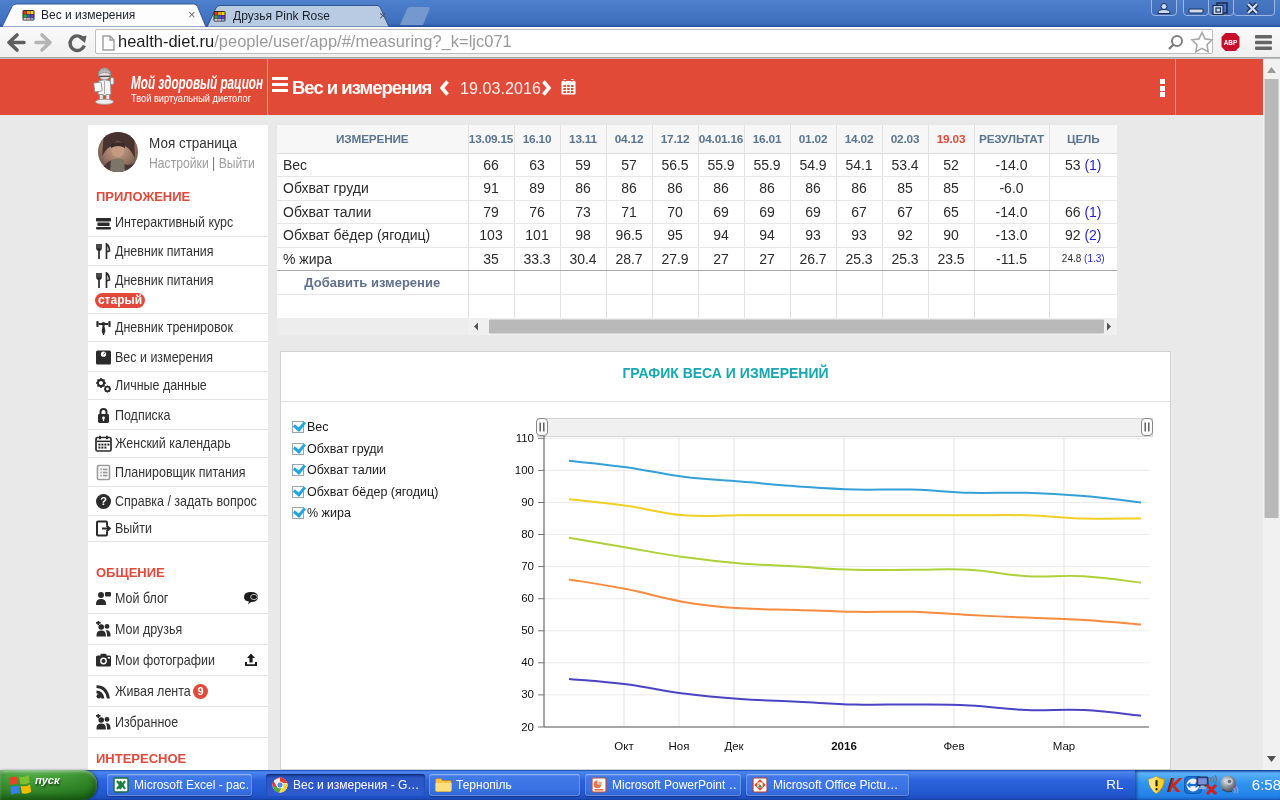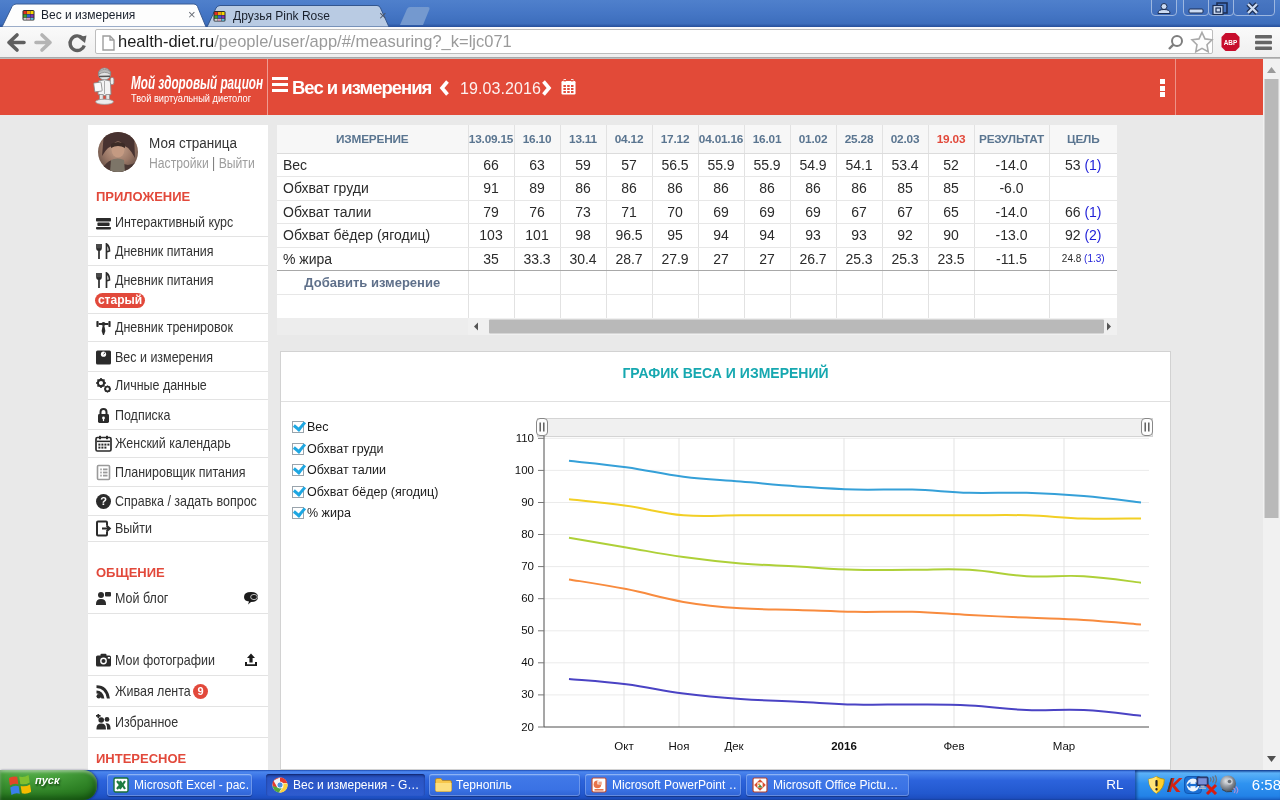--- a/index.html
+++ b/index.html
@@ -368,20 +368,33 @@
               <circle cx="6" cy="5" r="3"></circle>
               <path d="M1,14 Q1,9 6,9 Q11,9 11,14 L11,15 L1,15 Z"></path>
               <rect x="10" y="2" width="6" height="4.6" rx="1"></rect>
             </g>
           </svg>
         <svg class="abs" style="left:155px;top:9px" width="16" height="14" viewBox="0 0 16 14">
             <path d="M1,6 Q1,1 8,1 Q15,1 15,6 Q15,11 8,11 L5,13.5 L6,10.6 Q1,10 1,6 Z" fill="#1c1c1c"></path>
             <ellipse cx="11" cy="6" rx="3.4" ry="2.6" fill="#1c1c1c" stroke="#fff" stroke-width="0.7"></ellipse>
           </svg>
         </div>
+      <div class="sideitem" style="top:489px;height:31px">
+          <span class="txt" style="top:7px">Мои друзья</span>
+        <svg class="ic" style="top:7px" viewBox="0 0 17 17">
+            <g fill="#2b2b2b">
+              <circle cx="6.2" cy="6" r="2.8"></circle>
+              <path d="M1.5,14.5 Q1.5,9.5 6.2,9.5 Q10.9,9.5 10.9,14.5 L10.9,15.5 L1.5,15.5 Z"></path>
+              <circle cx="12" cy="5.4" r="2.4"></circle>
+              <path d="M10.5,9.2 Q15.5,8.6 15.5,14 L15.5,15.5 L12,15.5 Q12.3,11 10.5,9.2 Z"></path>
+              <rect x="1" y="1" width="4.6" height="1.7"></rect>
+              <rect x="2.45" y="-0.45" width="1.7" height="4.6"></rect>
+            </g>
+          </svg>
+        </div>
       <div class="sideitem" style="top:520px;height:31px">
           <span class="txt" style="top:7px">Мои фотографии</span>
         <svg class="ic" style="top:7px" viewBox="0 0 17 17">
             <rect x="1" y="3.5" width="15" height="11" rx="1.6" fill="#2b2b2b"></rect>
             <rect x="5.5" y="1.8" width="6" height="3" rx="1" fill="#2b2b2b"></rect>
             <circle cx="8.5" cy="9" r="3.4" fill="#fff"></circle>
             <circle cx="8.5" cy="9" r="2" fill="#2b2b2b"></circle>
             <rect x="12.8" y="5" width="2.2" height="1.6" fill="#fff"></rect>
           </svg>
         <svg class="abs" style="left:156px;top:8px" width="14" height="15" viewBox="0 0 14 15">
@@ -439,21 +452,21 @@
             <tr class="hdr" style="height:28px">
               <th>ИЗМЕРЕНИЕ</th>
               <th>13.09.15</th>
               <th>16.10</th>
               <th>13.11</th>
               <th>04.12</th>
               <th>17.12</th>
               <th>04.01.16</th>
               <th>16.01</th>
               <th>01.02</th>
-              <th>25.28</th>
+              <th>14.02</th>
               <th>02.03</th>
               <th class="red">19.03</th>
               <th>РЕЗУЛЬТАТ</th>
               <th>ЦЕЛЬ</th>
             </tr>
         <tr style="height:23px">
               <td class="lb">Вес</td>
               <td>66</td>
               <td>63</td>
               <td>59</td>

